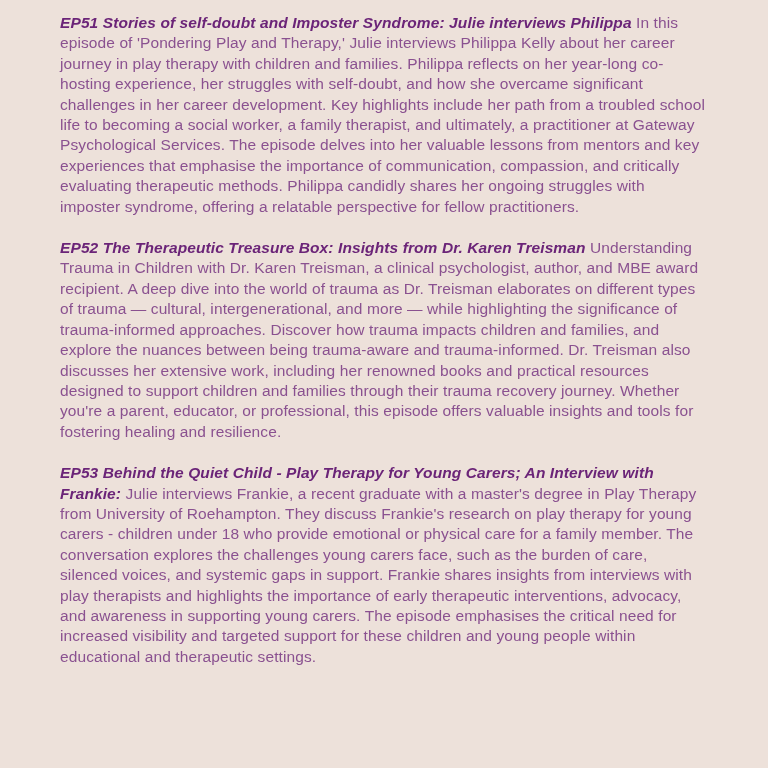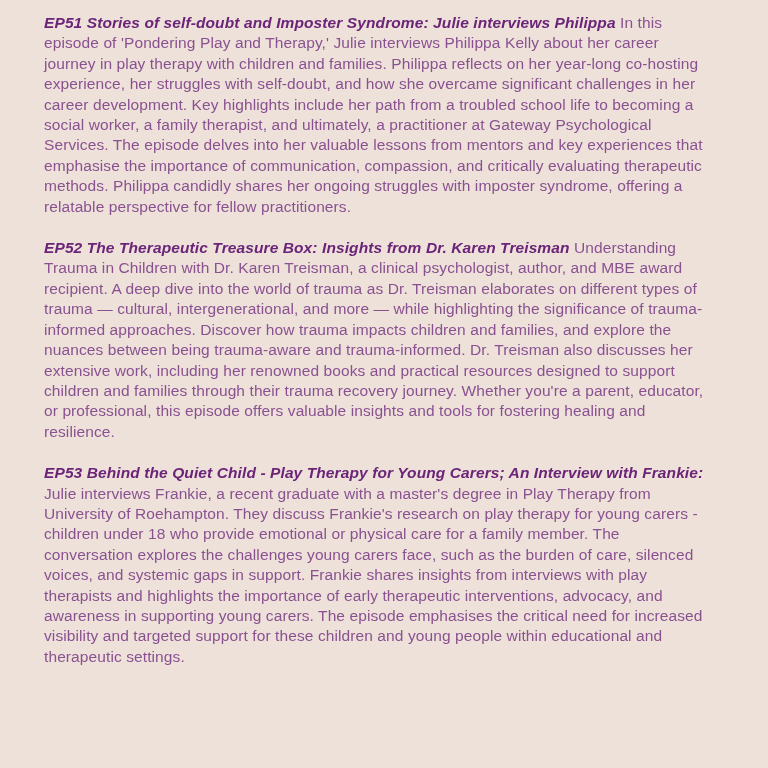--- a/index.html
+++ b/index.html
@@ -14,21 +14,21 @@
     overflow: hidden;
   }
   .page {
     width: 768px;
     height: 768px;
     box-sizing: border-box;
     background: #EDE1DA;
   }
   .episode-list {
     box-sizing: border-box;
-    padding: 13px 62px 0 44px;
+    padding: 13px 62px 0 60px;
   }
   p.episode {
     margin: 0 0 21px 0;
     font-size: 15.5px;
     line-height: 20.4px;
     color: #8A5190;
     letter-spacing: 0.1px;
     text-align: left;
   }
   p.episode:last-child {

